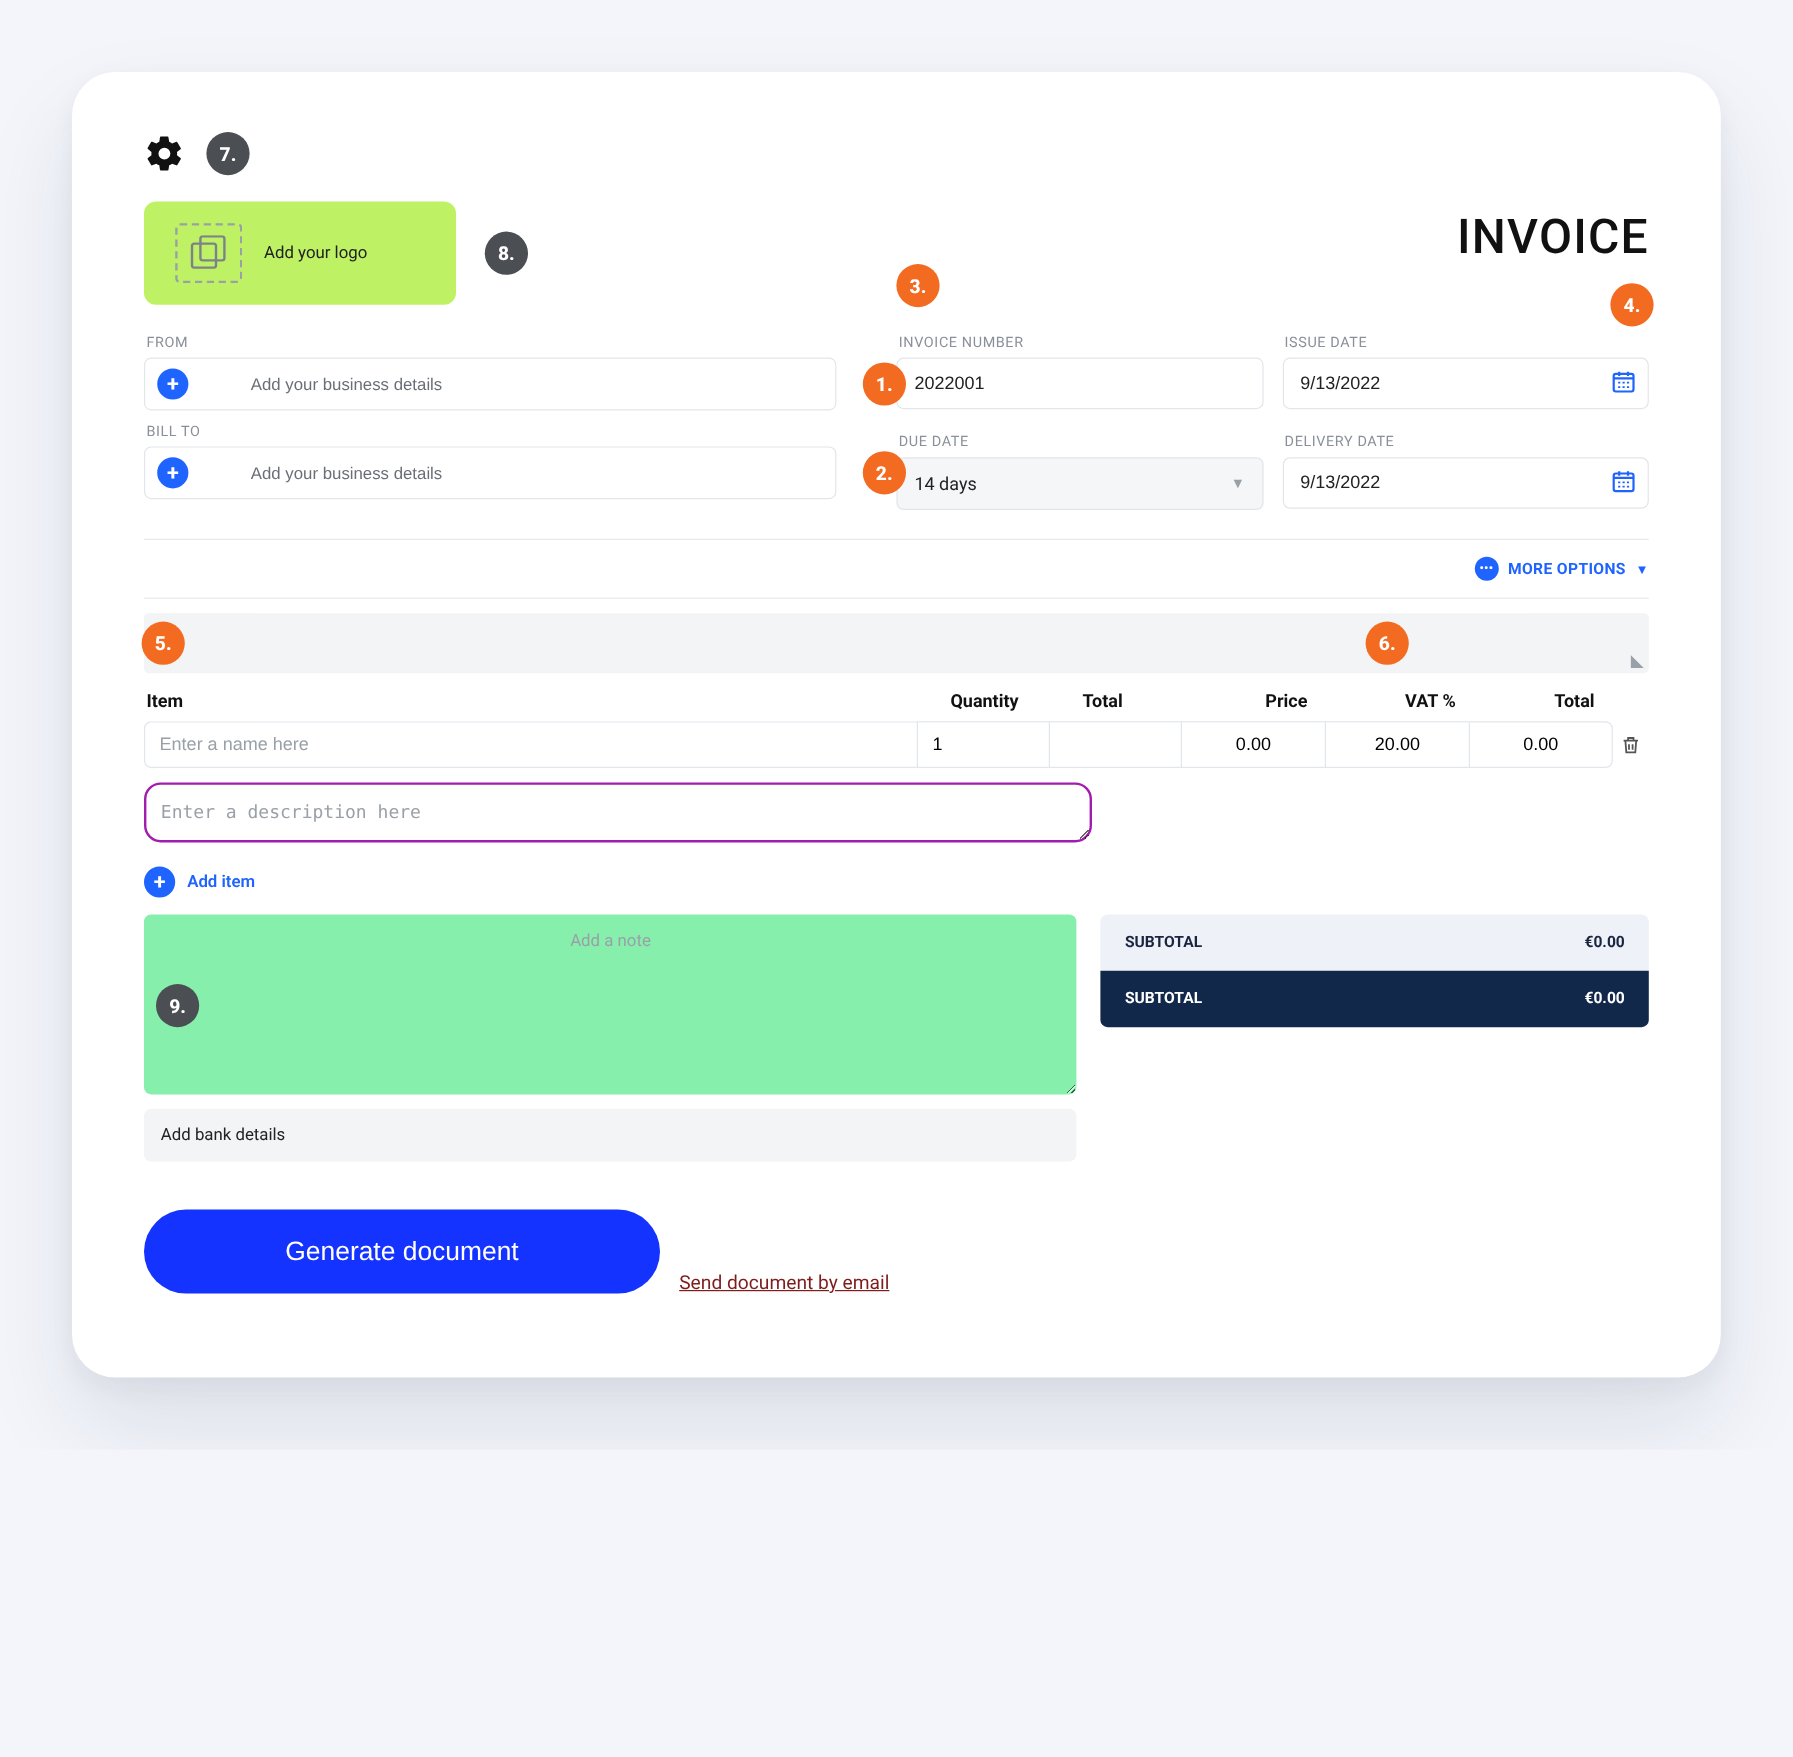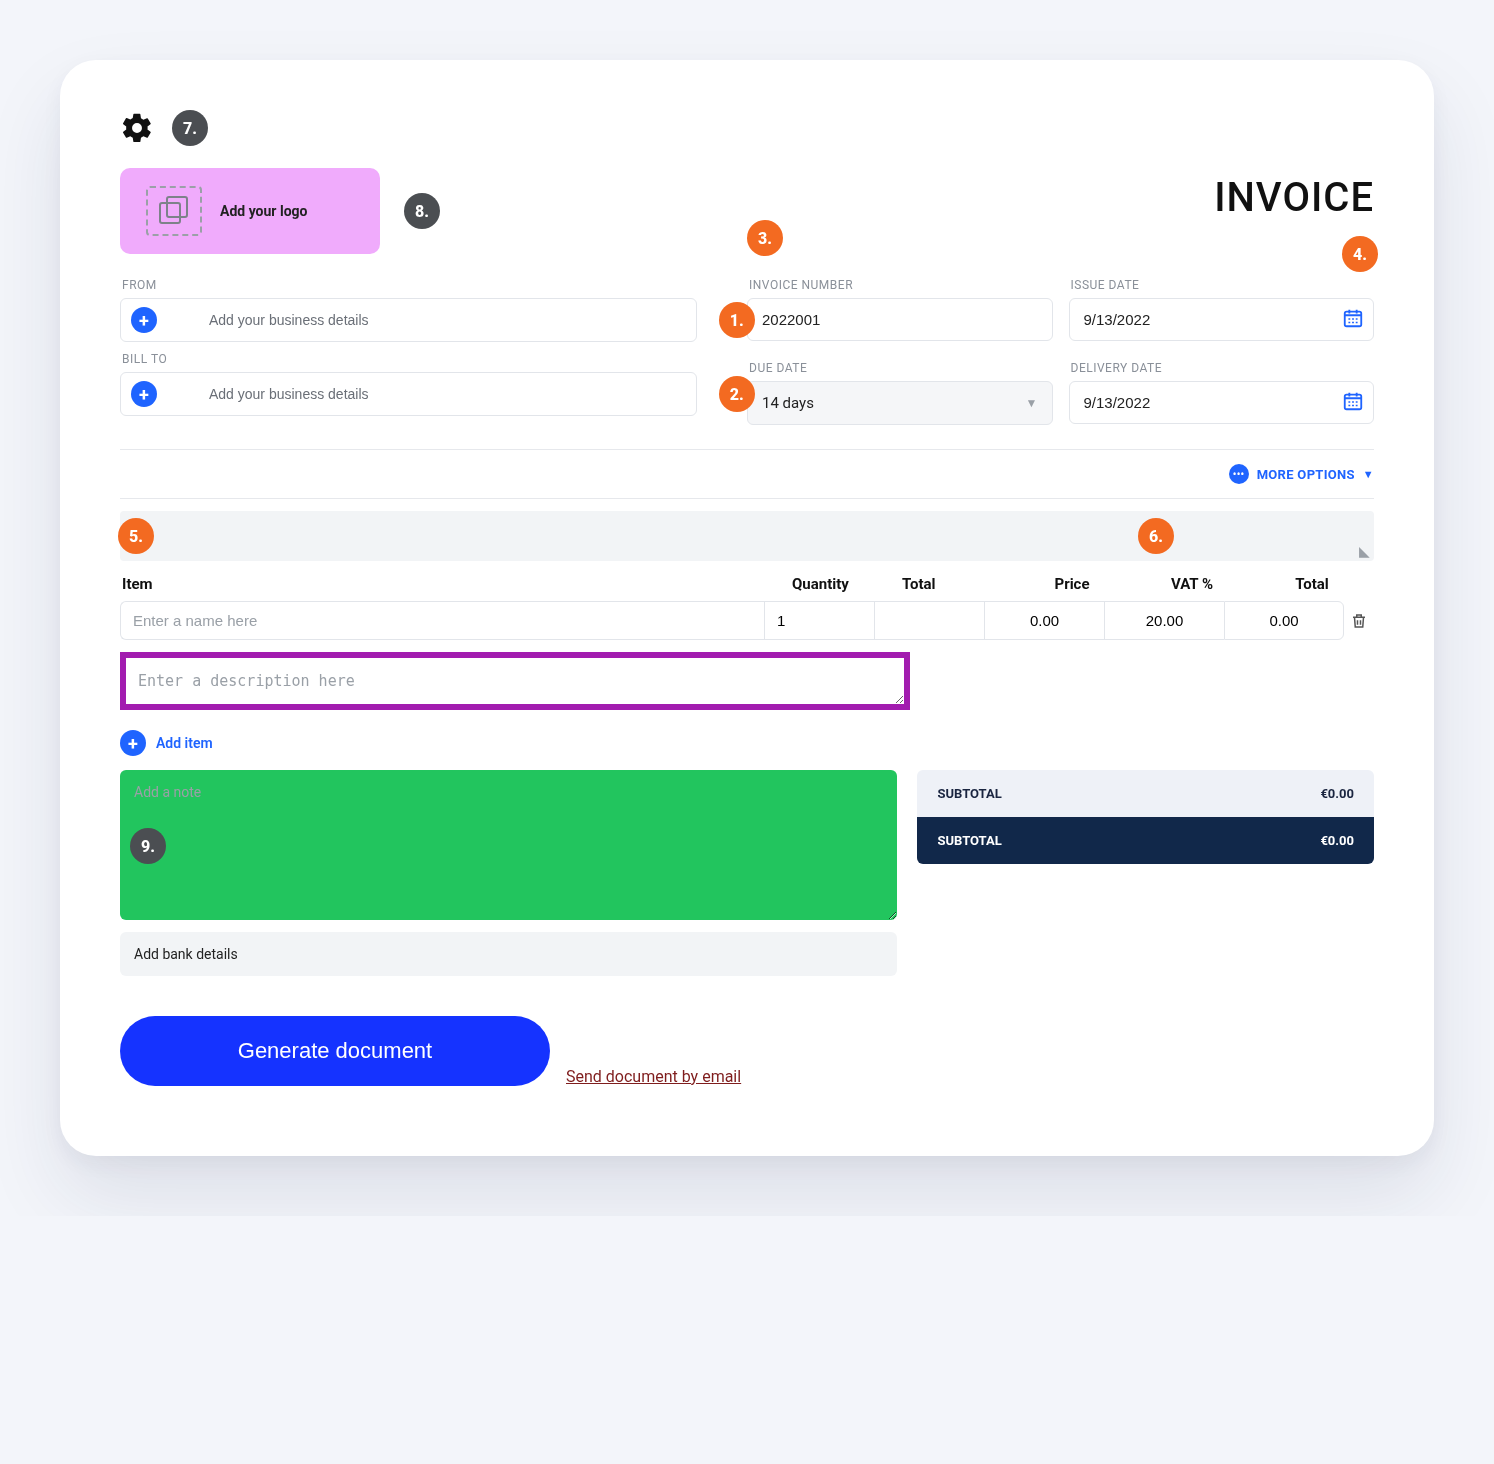--- a/index.html
+++ b/index.html
@@ -15,22 +15,22 @@
     border-radius: 36px;
     padding: 50px 60px 70px 60px;
     box-shadow: 0 40px 80px rgba(30,40,80,0.10), 0 8px 20px rgba(30,40,80,0.05);
     max-width: 1380px;
     margin: 0 auto;
   }
   .topbar { display:flex; align-items:center; gap:18px; margin-bottom:22px;}
   .gear { width:34px; height:34px; cursor:pointer; }
   .logo-box {
     display:flex; align-items:center; gap:18px;
-    background:#f0abfc; border-radius:10px;
-    padding:18px 26px; width:260px; cursor:pointer;font-weight:bold;
+    background:#bef264; border-radius:10px;
+    padding:18px 26px; width:260px; cursor:pointer;
   }
   .logo-dashed {
     width:56px; height:50px;
     border:2px dashed #9aa0a7; border-radius:4px;
     display:flex; align-items:center; justify-content:center;
   }
   .logo-text { font-size:14px; color:#222; }
   .header-row { display:flex; justify-content:space-between; align-items:flex-start; margin-bottom:14px;}
   .invoice-title { font-size:40px; font-weight:500; letter-spacing:1px; margin-top:6px;}
   .two-col { display:flex; justify-content:space-between; gap:40px; }
@@ -96,34 +96,35 @@
   }
   .cell-input {
     border:1px solid #e2e5ea; padding:10px 12px; font-size:15px; outline:none; width:100%;
     border-right:none;
   }
   .items-row .cell-input:first-child { border-radius:6px 0 0 6px; }
   .cell-input.last { border-right:1px solid #e2e5ea; border-radius:0 6px 6px 0;}
   .cell-input.num { text-align:left; }
   .trash { color:#555; cursor:pointer; display:flex; justify-content:center;}
   .desc-input {
-    width:63%; border:6px solid #a21caf; border-radius:0;
+    width:63%; border:2px solid #a21caf; border-radius:14px;
     padding:14px 12px; font-size:15px; outline:none; resize:both;
     margin-top:12px;
   }
   .add-item {
     display:flex; align-items:center; gap:10px; margin-top:16px;
     color:#1f64ff; font-weight:600; font-size:14px; cursor:pointer;
   }
   .bottom-row { display:flex; gap:20px; margin-top:14px; align-items:flex-start;}
   .note-area {
     flex:0 0 62%; min-height:150px;
-    background:#22c55e; border:none; border-radius:6px;
+    background:#86efac; border:none; border-radius:6px;
     padding:14px; font-size:14px; color:#555; outline:none; resize:both;
     font-family:inherit;
+    text-align:center;
   }
   .totals { flex:1; }
   .total-line {
     display:flex; justify-content:space-between; padding:16px 20px;
     font-size:13px; font-weight:700;
   }
   .total-line.light { background:#eef1f7; color:#1a2540; border-radius:6px 6px 0 0;}
   .total-line.dark { background:#11284a; color:#fff; border-radius:0 0 6px 6px;}
   .bank-details {
     margin-top:12px; width:62%;

